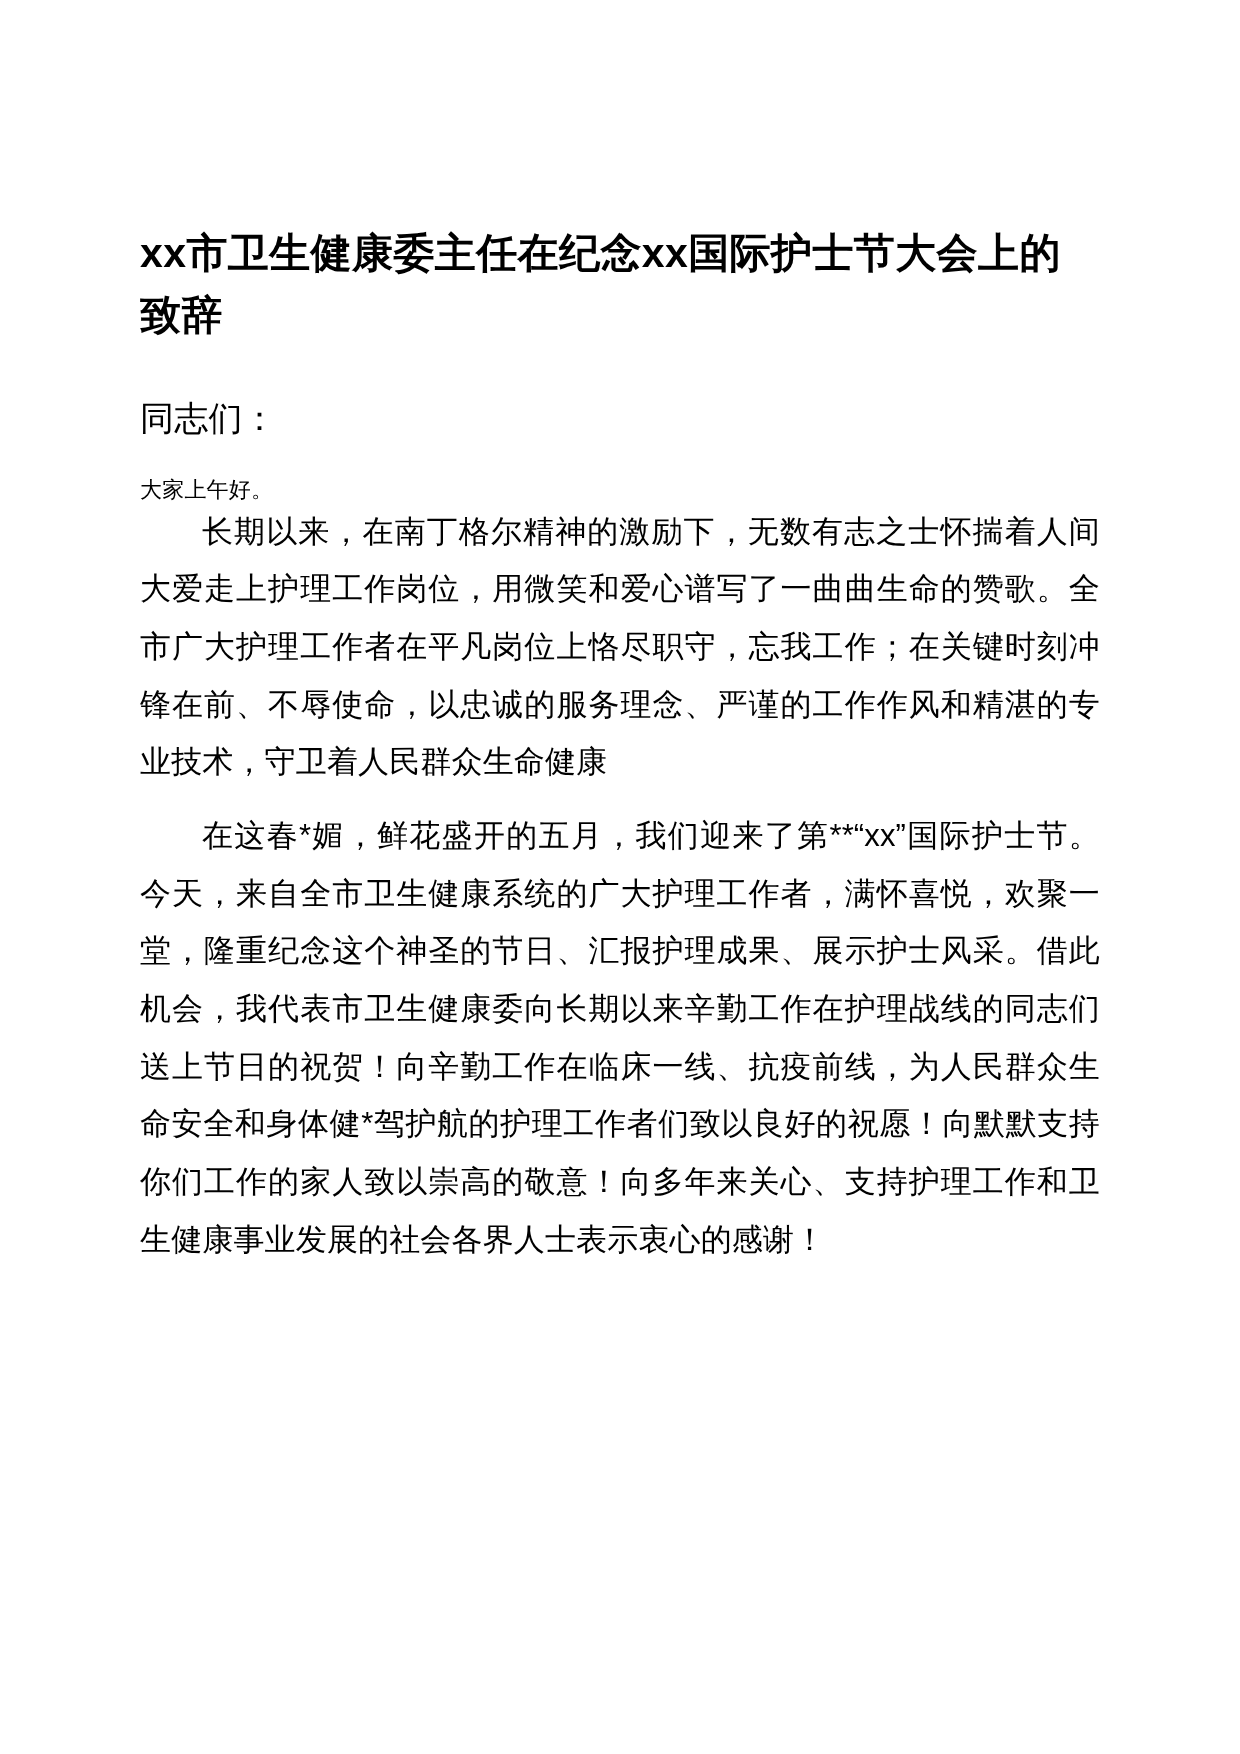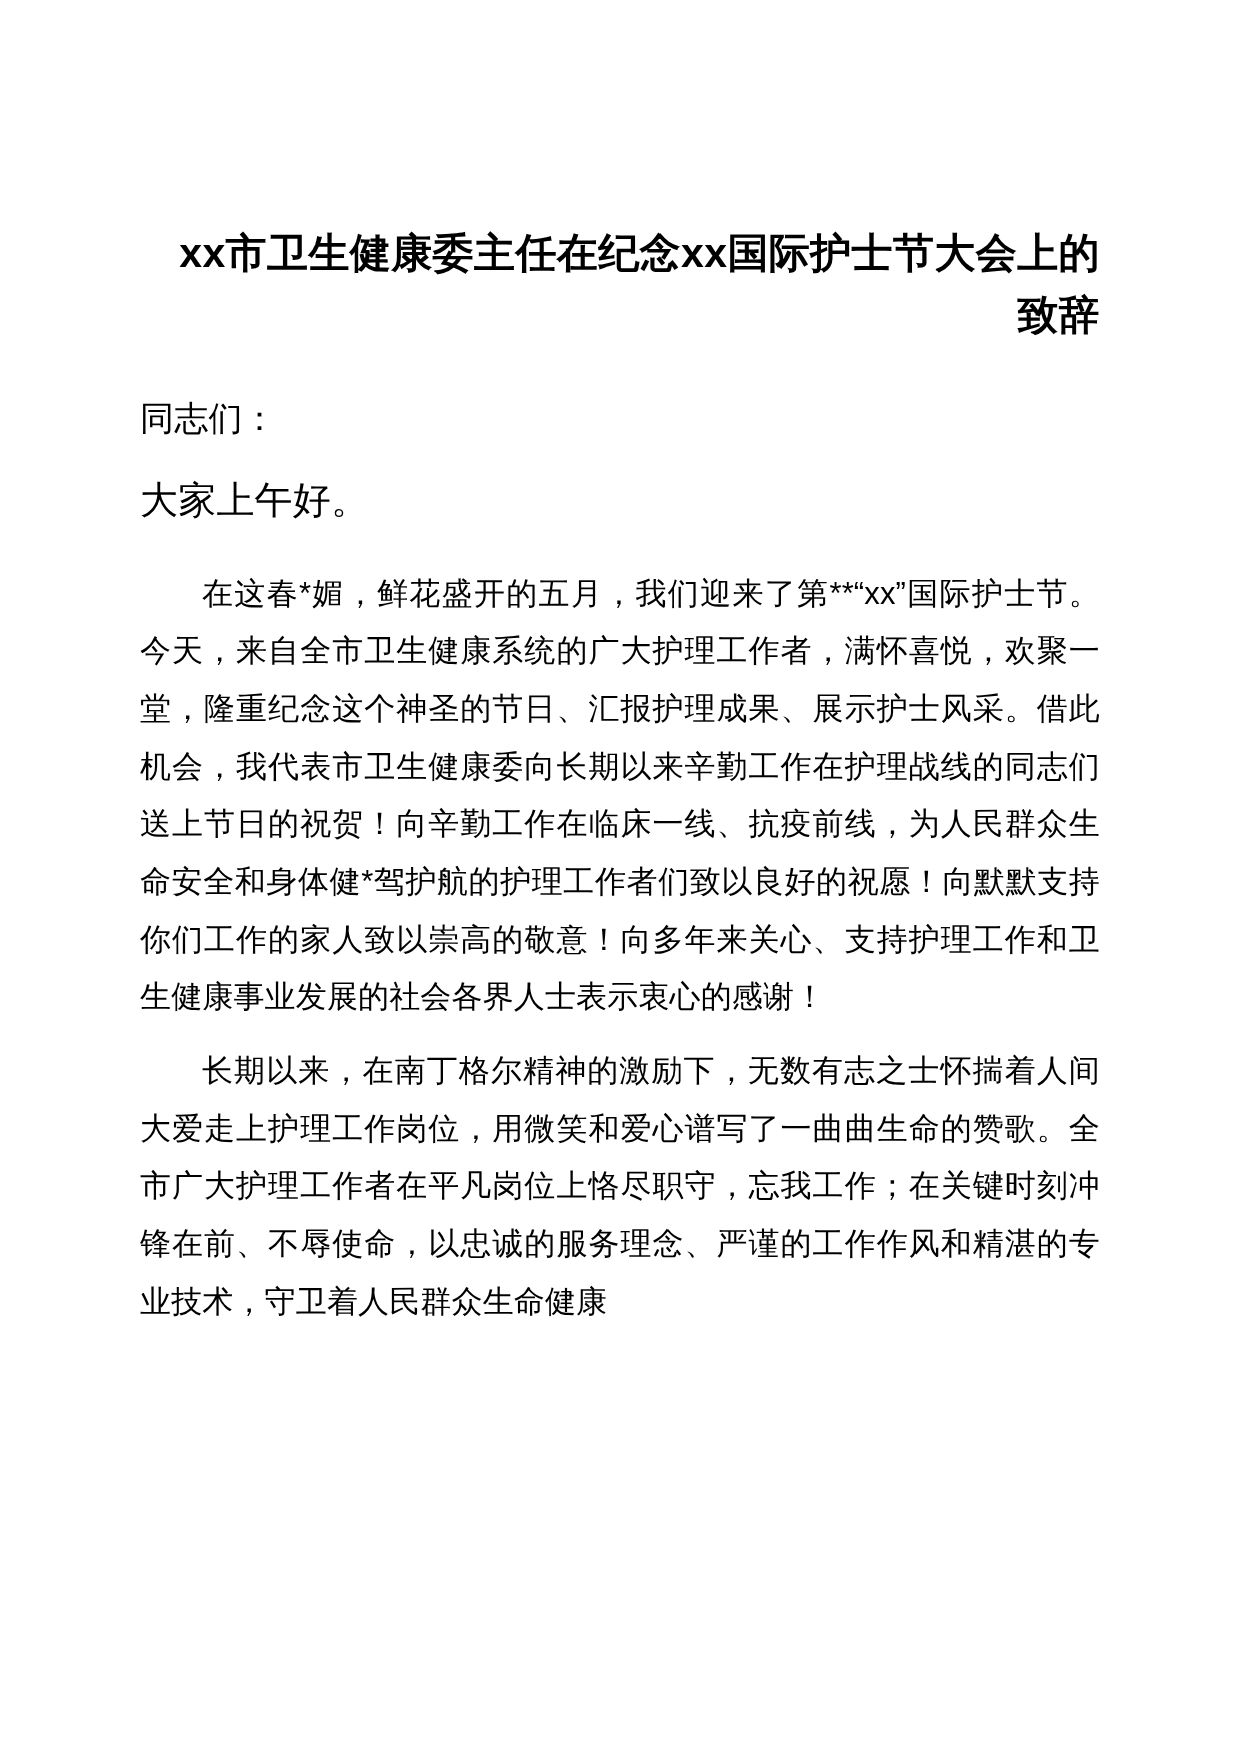--- a/index.html
+++ b/index.html
@@ -27,44 +27,45 @@
     top: 0;
     width: 960px;
   }
   .doc-title {
     margin: 0;
     padding: 0;
     padding-top: 222px;
     font-size: 41px;
     font-weight: 700;
     line-height: 1.52;
-    text-align: right;
+    text-align: left;
     letter-spacing: 0.4px;
     color: #000000;
     word-break: break-all;
   }
   .salutation {
     margin: 0;
     padding: 0;
     font-size: 34px;
     line-height: 1.0;
     padding-top: 54px;
     text-indent: 0;
     letter-spacing: 0.2px;
     color: #000000;
   }
   .greeting {
     margin: 0;
     padding: 0;
-    font-size: 38px;
+    font-size: 22px;
     line-height: 1.0;
     padding-top: 46px;
     text-indent: 0;
     letter-spacing: 0.2px;
     color: #000000;
+    font-family: Liberation Mono, monospace;
   }
   .body-para {
     margin: 0;
     padding: 0;
     font-size: 31px;
     line-height: 1.86;
     text-indent: 2em;
     text-align: justify;
     text-justify: inter-ideograph;
     letter-spacing: 0.15px;
@@ -83,18 +84,18 @@
 
 <div class="page">
   <div class="content">
 
     <h1 class="doc-title">xx市卫生健康委主任在纪念xx国际护士节大会上的致辞</h1>
 
     <p class="salutation">同志们：</p>
 
     <p class="greeting">大家上午好。</p>
 
+    <p class="body-para">长期以来，在南丁格尔精神的激励下，无数有志之士怀揣着人间大爱走上护理工作岗位，用微笑和爱心谱写了一曲曲生命的赞歌。全市广大护理工作者在平凡岗位上恪尽职守，忘我工作；在关键时刻冲锋在前、不辱使命，以忠诚的服务理念、严谨的工作作风和精湛的专业技术，守卫着人民群众生命健康</p>
+
     <p class="body-para first">在这春*媚，鲜花盛开的五月，我们迎来了第**“xx”国际护士节。今天，来自全市卫生健康系统的广大护理工作者，满怀喜悦，欢聚一堂，隆重纪念这个神圣的节日、汇报护理成果、展示护士风采。借此机会，我代表市卫生健康委向长期以来辛勤工作在护理战线的同志们送上节日的祝贺！向辛勤工作在临床一线、抗疫前线，为人民群众生命安全和身体健*驾护航的护理工作者们致以良好的祝愿！向默默支持你们工作的家人致以崇高的敬意！向多年来关心、支持护理工作和卫生健康事业发展的社会各界人士表示衷心的感谢！</p>
-
-    <p class="body-para">长期以来，在南丁格尔精神的激励下，无数有志之士怀揣着人间大爱走上护理工作岗位，用微笑和爱心谱写了一曲曲生命的赞歌。全市广大护理工作者在平凡岗位上恪尽职守，忘我工作；在关键时刻冲锋在前、不辱使命，以忠诚的服务理念、严谨的工作作风和精湛的专业技术，守卫着人民群众生命健康</p>
 
   </div>
 </div>
 
 </body></html>

